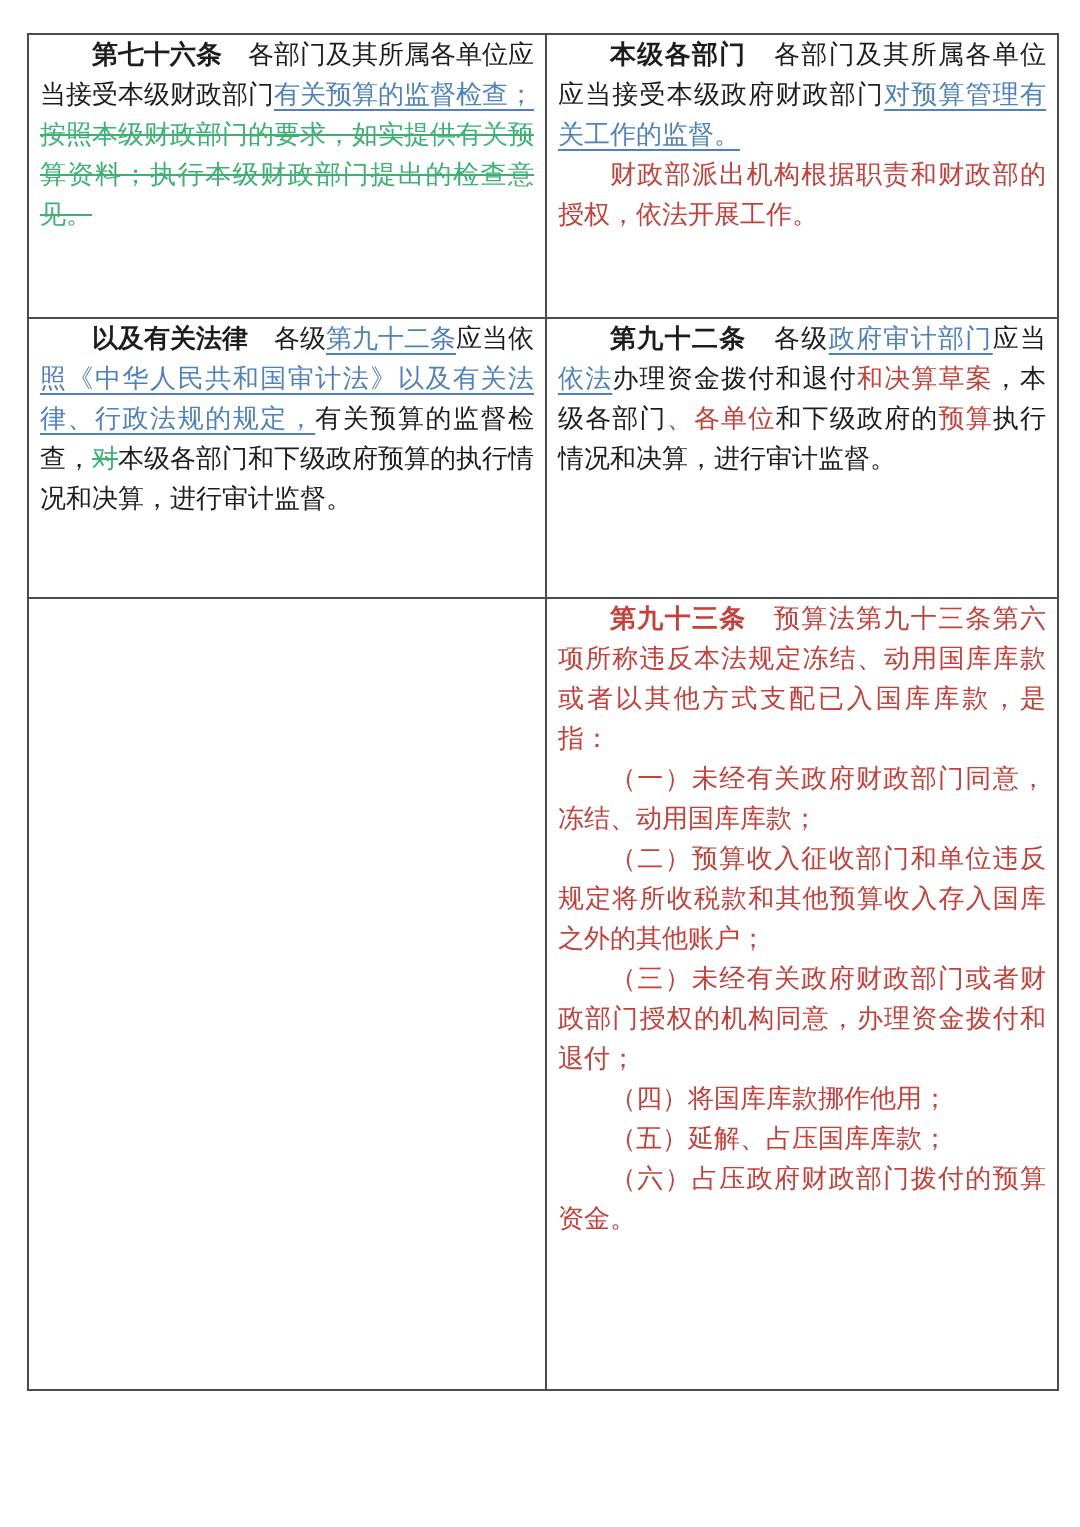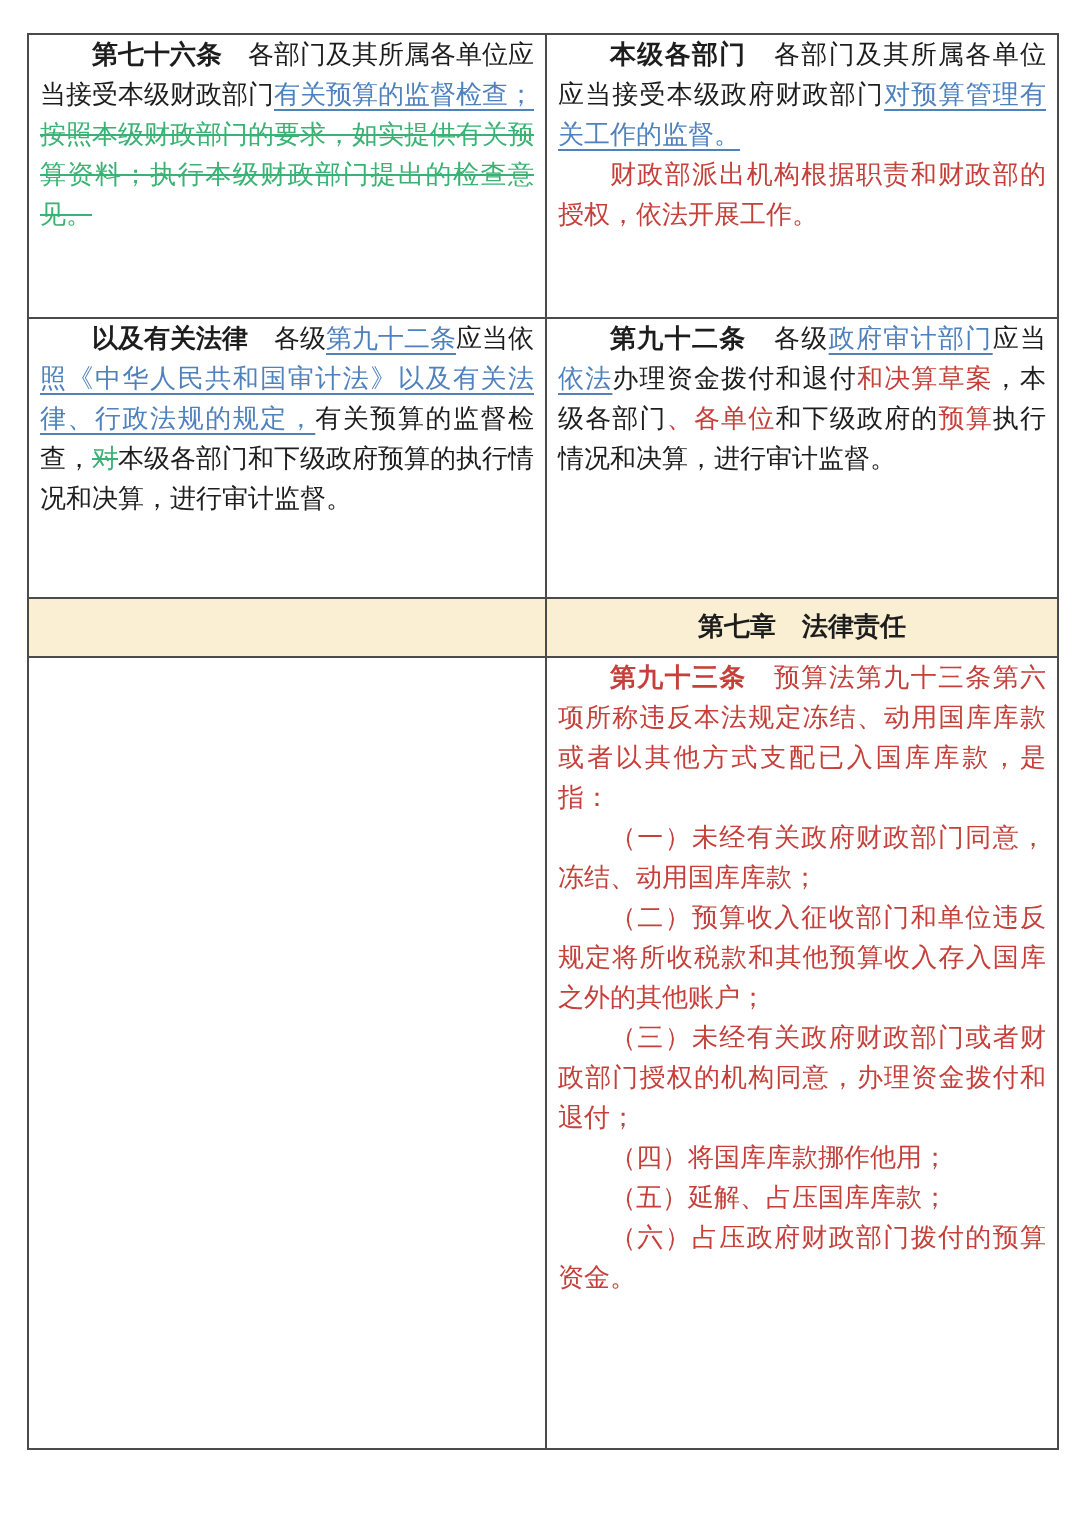--- a/index.html
+++ b/index.html
@@ -75,26 +75,20 @@
 
     <tr style="height:280px">
       <td>
         <p><span class="num">以及有关法律</span><span>　各级</span><span class="add">第九十二条</span><span>应当依</span><span class="add">照《中华人民共和国审计法》以及有关法律、行政法规的规定，</span><span>有关预算的监督检查，</span><span class="del">对</span><span>本级各部门和下级政府预算的执行情况和决算，进行审计监督。</span></p>
       </td>
       <td>
         <p><span class="num">第九十二条</span><span>　各级</span><span class="add">政府审计部门</span><span>应当</span><span class="add">依法</span><span>办理资金拨付和退付</span><span class="red">和决算草案</span><span>，本级各部门</span><span class="red">、各单位</span><span>和下级政府的</span><span class="red">预算</span><span>执行情况和决算，进行审计监督。</span></p>
       </td>
     </tr>
 
-    <tr class="chapter" style="height:59px">
-      <td></td>
-      <td>
-        <p>第七章　法律责任</p>
-      </td>
-    </tr>
 
     <tr style="height:792px">
       <td></td>
       <td>
         <p class="red"><span class="num">第九十三条</span><span>　预算法第九十三条第六项所称违反本法规定冻结、动用国库库款或者以其他方式支配已入国库库款，是指：</span></p>
         <p class="red">（一）未经有关政府财政部门同意，冻结、动用国库库款；</p>
         <p class="red">（二）预算收入征收部门和单位违反规定将所收税款和其他预算收入存入国库之外的其他账户；</p>
         <p class="red">（三）未经有关政府财政部门或者财政部门授权的机构同意，办理资金拨付和退付；</p>
         <p class="red">（四）将国库库款挪作他用；</p>
         <p class="red">（五）延解、占压国库库款；</p>

